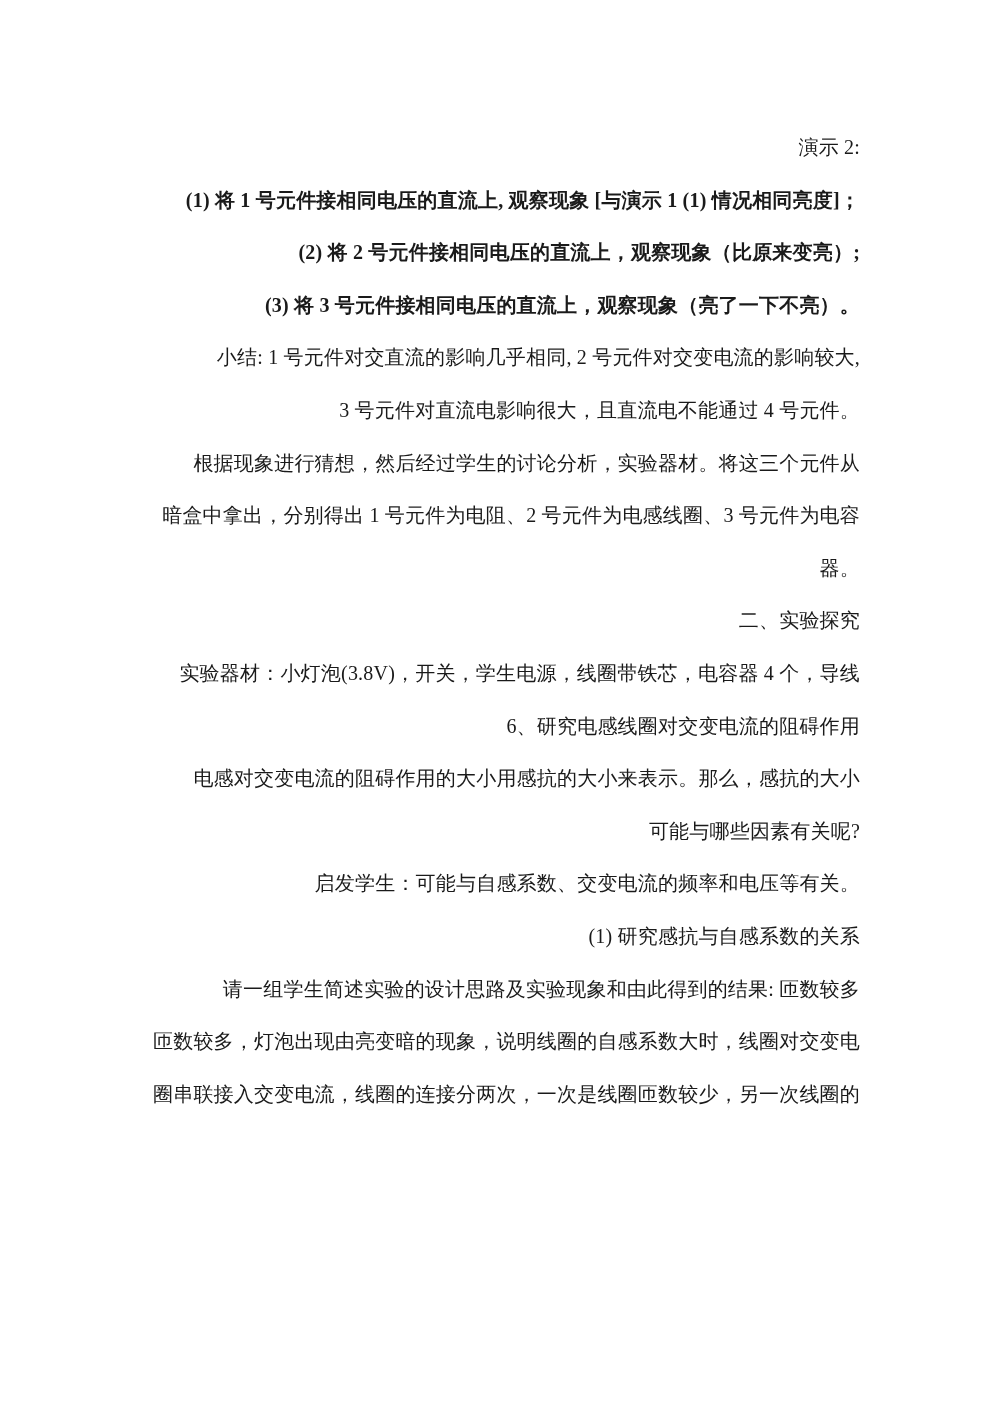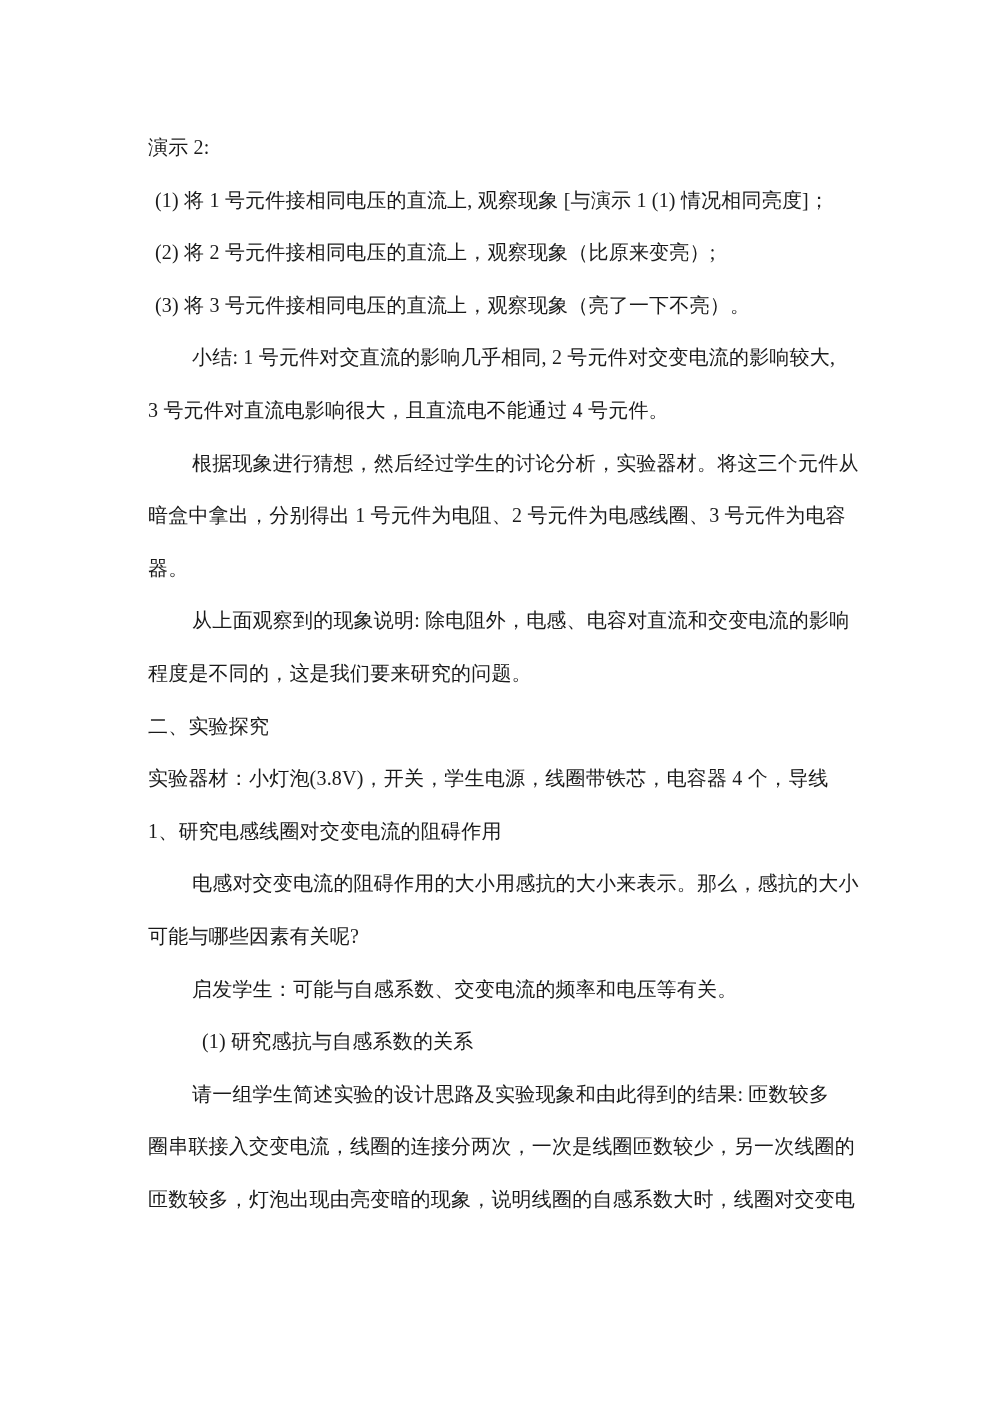--- a/index.html
+++ b/index.html
@@ -8,41 +8,42 @@
     background: #ffffff;
   }
   .page {
     position: relative;
     width: 1000px;
     height: 1414px;
     background: #ffffff;
     overflow: hidden;
     font-family: "Liberation Serif", "DejaVu Serif", serif;
     color: #1a1a1a;
+    text-align: right;
   }
   .doc {
     position: absolute;
     left: 148px;
     top: 121px;
     width: 712px;
   }
   .paragraph {
     margin: 0;
     padding: 0;
   }
   .line {
     height: 52.6px;
     line-height: 52.6px;
     font-size: 20px;
     white-space: nowrap;
     letter-spacing: 0.2px;
   }
   
   .line.ind-none { padding-left: 0; }
-  .line.ind-list { padding-left: 7px; }
+  .line.ind-list { padding-left: 7px; font-weight: bold; }
   .line.ind-para { padding-left: 44px; }
   .line.ind-sub  { padding-left: 54px; }
 </style>
 </head>
 <body>
 
 <div class="page" style="background: rgb(255, 255, 255); color: rgb(26, 26, 26);">
   <div class="doc">
       <div class="paragraph">
         <div class="line ind-none">演示 2:</div>
@@ -59,41 +60,37 @@
       <div class="paragraph">
         <div class="line ind-para">小结: 1 号元件对交直流的影响几乎相同, 2 号元件对交变电流的影响较大,</div>
         <div class="line ind-none">3 号元件对直流电影响很大，且直流电不能通过 4 号元件。</div>
       </div>
       <div class="paragraph">
         <div class="line ind-para">根据现象进行猜想，然后经过学生的讨论分析，实验器材。将这三个元件从</div>
         <div class="line ind-none">暗盒中拿出，分别得出 1 号元件为电阻、2 号元件为电感线圈、3 号元件为电容</div>
         <div class="line ind-none">器。</div>
       </div>
       <div class="paragraph">
-        <div class="line ind-para">从上面观察到的现象说明: 除电阻外，电感、电容对直流和交变电流的影响</div>
-        <div class="line ind-none">程度是不同的，这是我们要来研究的问题。</div>
-      </div>
-      <div class="paragraph">
         <div class="line ind-none">二、实验探究</div>
       </div>
       <div class="paragraph">
         <div class="line ind-none">实验器材：小灯泡(3.8V)，开关，学生电源，线圈带铁芯，电容器 4 个，导线</div>
       </div>
       <div class="paragraph">
-        <div class="line ind-none">1、研究电感线圈对交变电流的阻碍作用</div>
+        <div class="line ind-none">6、研究电感线圈对交变电流的阻碍作用</div>
       </div>
       <div class="paragraph">
         <div class="line ind-para">电感对交变电流的阻碍作用的大小用感抗的大小来表示。那么，感抗的大小</div>
         <div class="line ind-none">可能与哪些因素有关呢?</div>
       </div>
       <div class="paragraph">
         <div class="line ind-para">启发学生：可能与自感系数、交变电流的频率和电压等有关。</div>
       </div>
       <div class="paragraph">
         <div class="line ind-sub">(1) 研究感抗与自感系数的关系</div>
       </div>
       <div class="paragraph">
         <div class="line ind-para">请一组学生简述实验的设计思路及实验现象和由此得到的结果: 匝数较多</div>
+        <div class="line ind-none">匝数较多，灯泡出现由亮变暗的现象，说明线圈的自感系数大时，线圈对交变电</div>
         <div class="line ind-none">圈串联接入交变电流，线圈的连接分两次，一次是线圈匝数较少，另一次线圈的</div>
-        <div class="line ind-none">匝数较多，灯泡出现由亮变暗的现象，说明线圈的自感系数大时，线圈对交变电</div>
       </div>
     </div>
 </div>
 
 </body></html>

